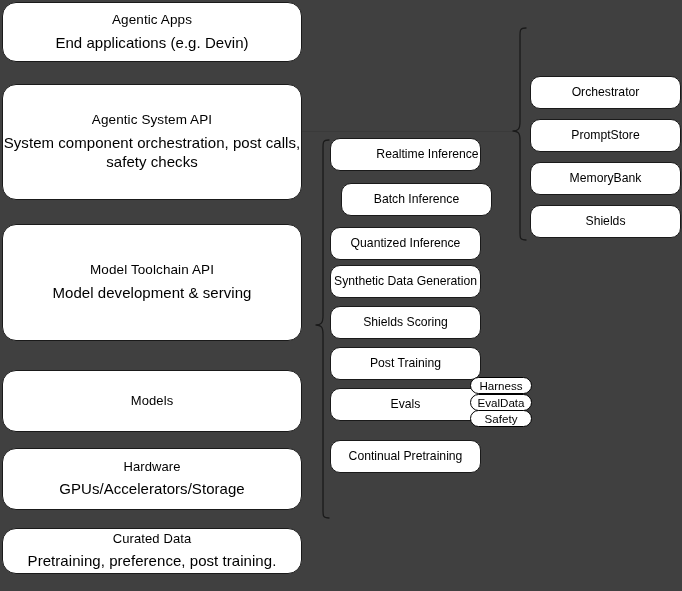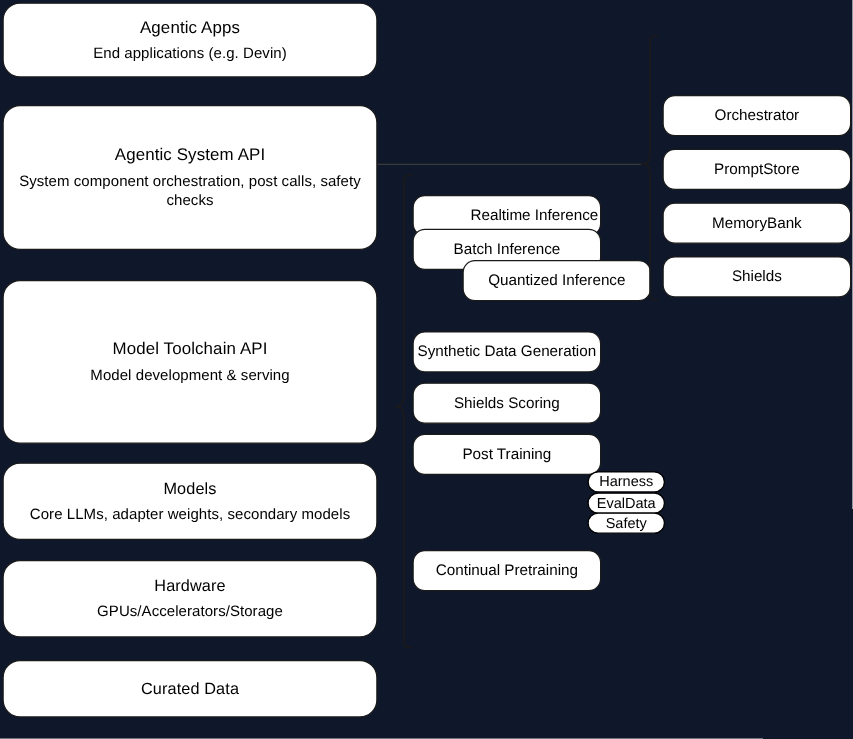--- a/index.html
+++ b/index.html
@@ -9,21 +9,21 @@
     background: #ffffff;
   }
   body {
     font-family: "Liberation Sans", sans-serif;
     -webkit-font-smoothing: antialiased;
   }
   #canvas {
     position: relative;
     width: 682px;
     height: 591px;
-    background: #0f172a;
+    background: #404040;
     overflow: hidden;
   }
 
   
   .node {
     position: absolute;
     box-sizing: border-box;
     background: #ffffff;
     border: 1.2px solid #1a1a1a;
     border-radius: 12px;
@@ -40,21 +40,21 @@
   .layer {
     left: 2px;
     width: 300px;
     border-radius: 14px;
   }
   .layer .title {
     font-size: 13px;
     letter-spacing: 0.1px;
   }
   .layer .subtitle {
-    font-size: 12px;
+    font-size: 15px;
     margin-top: 5px;
     letter-spacing: 0.05px;
   }
   .layer.tall .title { font-size: 13.5px; }
 
   
   .cap {
     height: 33px;
     border-radius: 10px;
     font-size: 12.2px;
@@ -107,73 +107,76 @@
   <div class="node layer tall" style="top:2px; height:60px;">
     <div class="title">Agentic Apps</div>
     <div class="subtitle">End applications (e.g. Devin)</div>
   </div>
 
   <div class="node layer tall" style="top:84px; height:116px;">
     <div class="title">Agentic System API</div>
     <div class="subtitle">System component orchestration, post calls, safety checks</div>
   </div>
 
-  <div class="node layer tall" style="top:224px; height:131px;">
+  <div class="node layer tall" style="top:224px; height:117px;">
     <div class="title">Model Toolchain API</div>
     <div class="subtitle">Model development &amp; serving</div>
   </div>
 
   <div class="node layer" style="top:370px; height:62px;">
     <div class="title">Models</div>
-    <div class="subtitle">Core LLMs, adapter weights, secondary models</div>
   </div>
 
   <div class="node layer" style="top:448px; height:62px;">
     <div class="title">Hardware</div>
     <div class="subtitle">GPUs/Accelerators/Storage</div>
   </div>
 
   <div class="node layer" style="top:528px; height:46px;">
     <div class="title">Curated Data</div>
+    <div class="subtitle">Pretraining, preference, post training.</div>
   </div>
 
   <div class="connector" style="left:302px; top:130.5px; width:211px; height:1.2px;"></div>
 
   <div class="brace" style="left:511px; top:26px; width:16px; height:216px;">
     <svg width="16" height="216" viewBox="0 0 16 216">
       <path d="M15 2 C 9 2, 9 4, 9 10 L 9 96 C 9 103, 7 105, 2 105
                C 7 105, 9 107, 9 114 L 9 206 C 9 212, 9 214, 15 214" fill="none" stroke="#1a1a1a" stroke-width="1.3" stroke-linecap="round" stroke-linejoin="round"></path>
     </svg>
   </div>
 
   <div class="brace" style="left:314px; top:138px; width:16px; height:382px;">
     <svg width="16" height="382" viewBox="0 0 16 382">
       <path d="M15 2 C 9 2, 9 4, 9 10 L 9 178 C 9 185, 7 187, 2 187
                C 7 187, 9 189, 9 196 L 9 372 C 9 378, 9 380, 15 380" fill="none" stroke="#1a1a1a" stroke-width="1.3" stroke-linecap="round" stroke-linejoin="round"></path>
     </svg>
   </div>
 
-  <div class="node cap cap-mid" style="top:156px;padding-left:44px;">
+  <div class="node cap cap-mid" style="top:138px;padding-left:44px;">
     <span>Realtime Inference</span>
   </div>
-  <div class="node cap cap-mid" style="top:183px;">
+  <div class="node cap cap-mid" style="top:183px;margin-left:11px;">
     <span>Batch Inference</span>
   </div>
-  <div class="node cap cap-mid" style="top:208px;margin-left:40px;">
+  <div class="node cap cap-mid" style="top:227px;">
     <span>Quantized Inference</span>
   </div>
   <div class="node cap cap-mid" style="top:265px;text-align:center;">
     <span>Synthetic Data Generation</span>
   </div>
   <div class="node cap cap-mid" style="top:306px;">
     <span>Shields Scoring</span>
   </div>
   <div class="node cap cap-mid" style="top:347px;">
     <span>Post Training</span>
   </div>
+  <div class="node cap cap-mid" style="top:388px;">
+    <span>Evals</span>
+  </div>
   <div class="node cap cap-mid" style="top:440px;">
     <span>Continual Pretraining</span>
   </div>
 
   <div class="pill" style="top:377px;">
     <span>Harness</span>
   </div>
   <div class="pill" style="top:394px;">
     <span>EvalData</span>
   </div>

